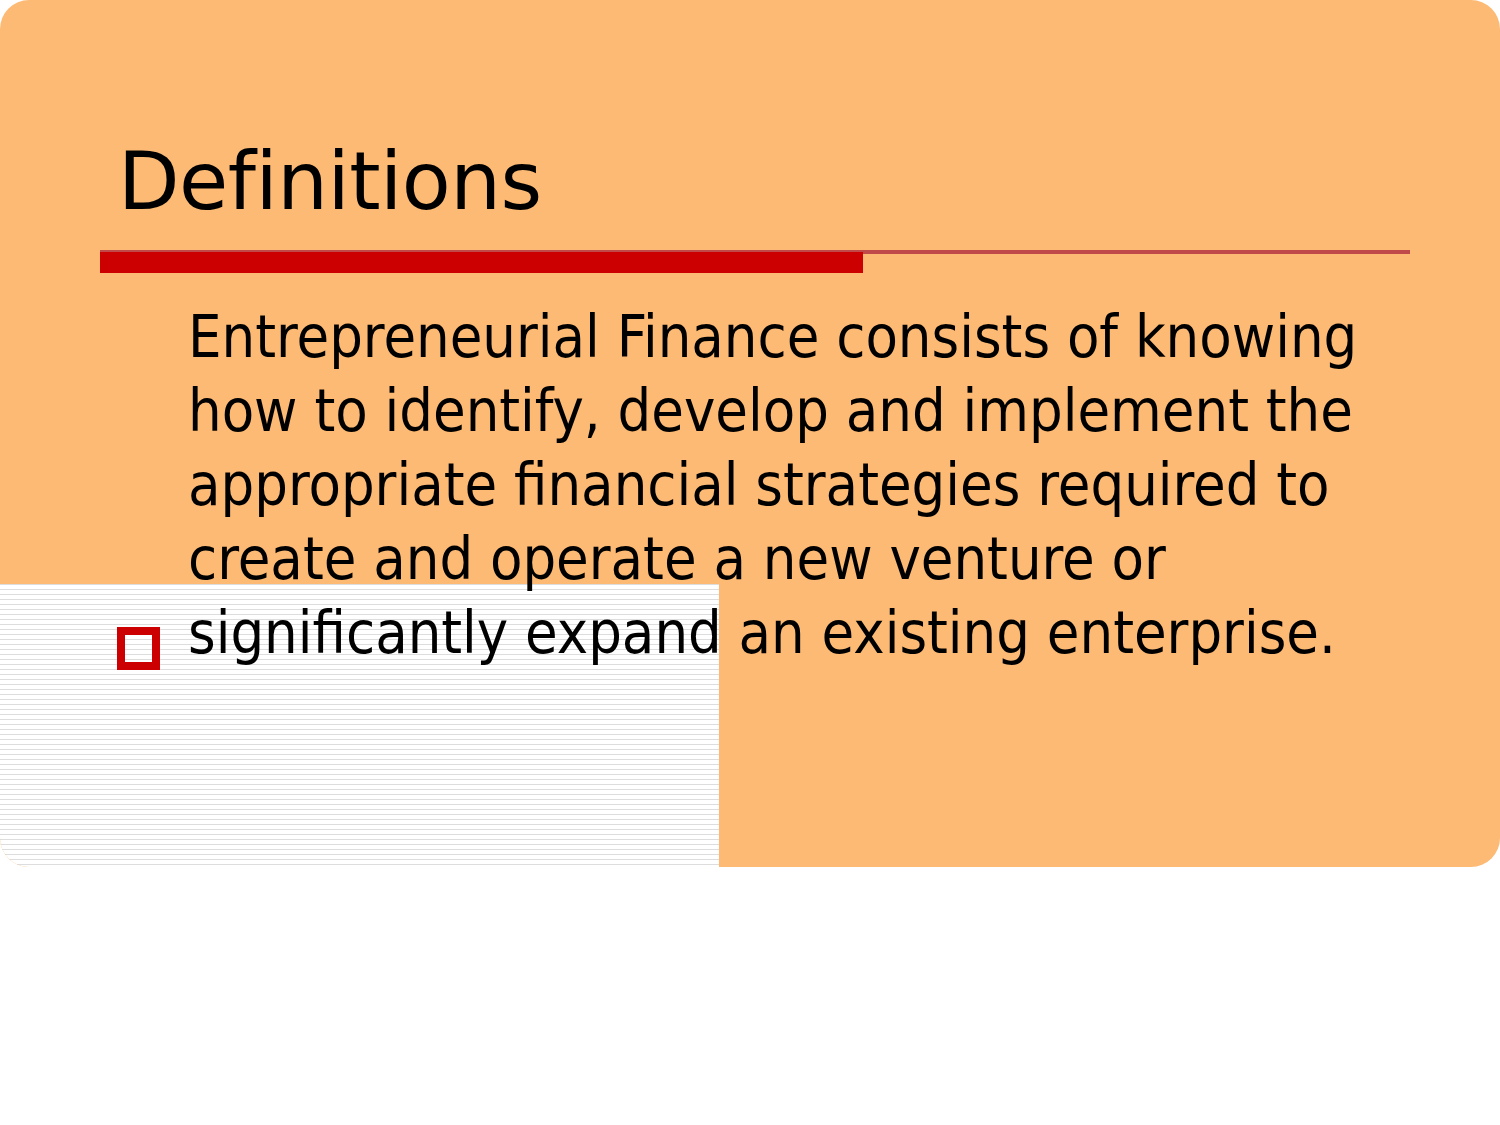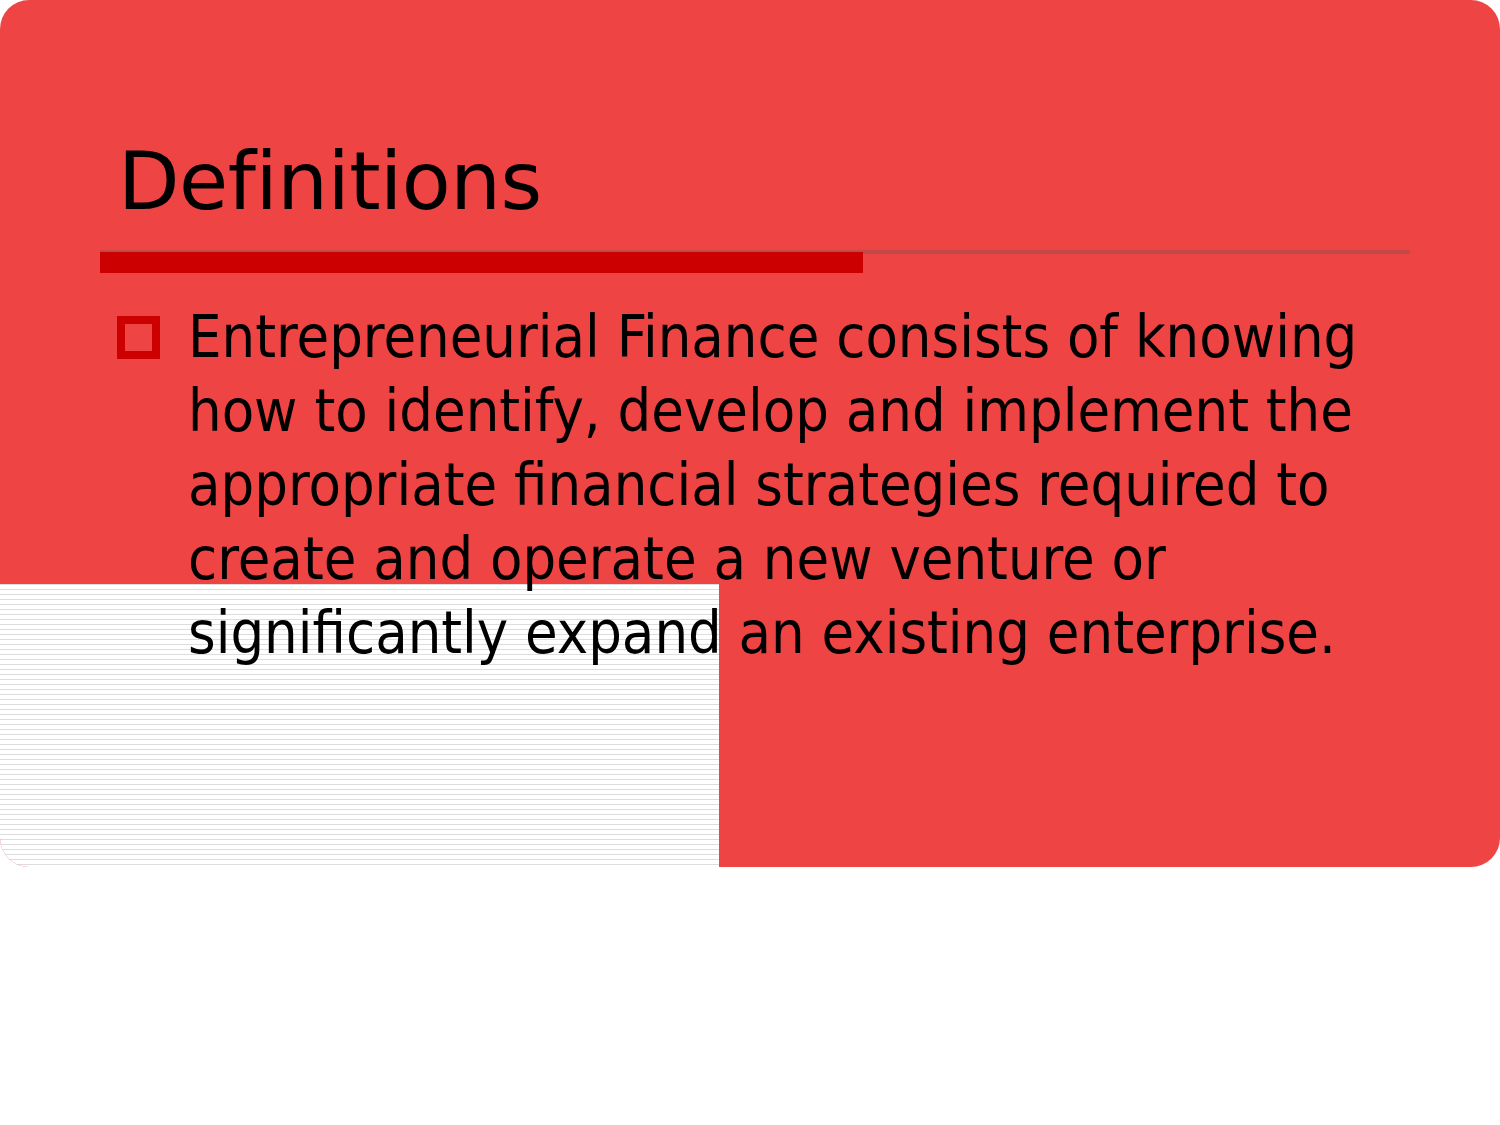--- a/index.html
+++ b/index.html
@@ -11,21 +11,21 @@
     height: 1125px;
     background: #ffffff;
     font-family: "DejaVu Sans", sans-serif;
     overflow: hidden;
   }
 
   .slide {
     position: relative;
     width: 1500px;
     height: 867px;
-    background: #ef4444;
+    background: #fdba74;
     overflow: hidden;
     border-radius: 29px;
   }
 
   
   .watermark {
     position: absolute;
     left: 0;
     top: 584px;
     width: 719px;
@@ -72,21 +72,21 @@
     background: #cc0000;
   }
 
   
   .bullet-row {
     position: absolute;
     left: 100px;
     top: 300px;
     width: 1320px;
     display: flex;
-    align-items: flex-start;
+    align-items: flex-end;
   }
   .bullet-marker {
     flex: 0 0 auto;
     width: 27px;
     height: 27px;
     border: 8px solid #cc0000;
     background: transparent;
     margin-top: 16px;
     margin-left: 17px;
     box-sizing: content-box;

